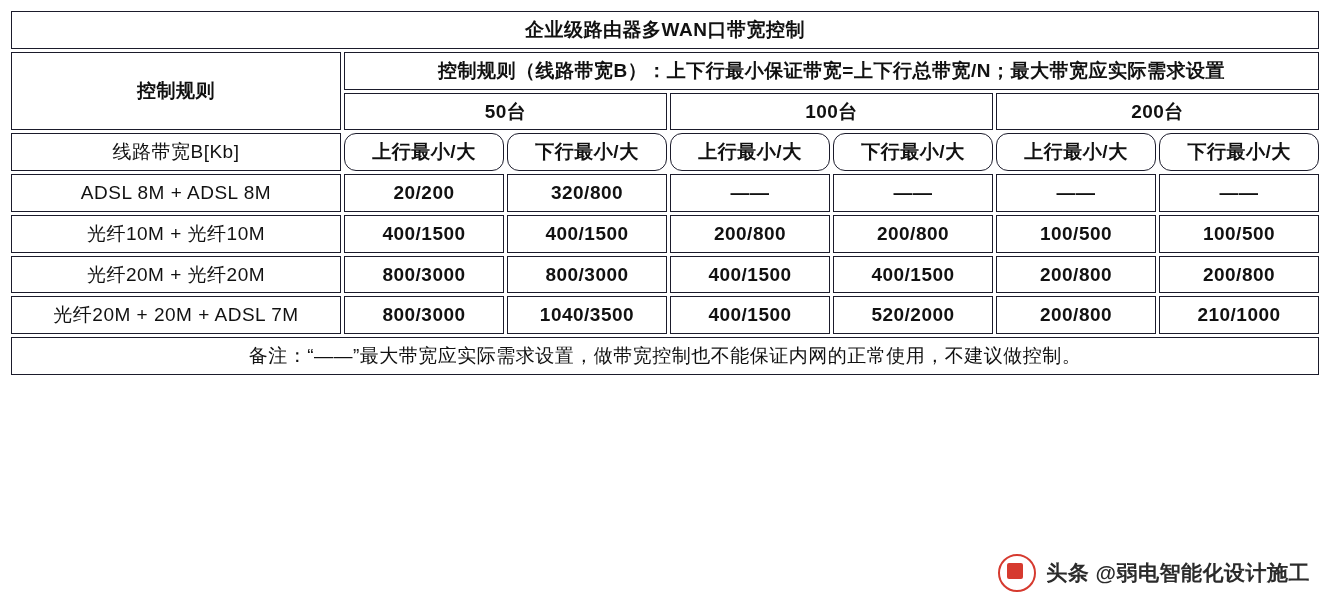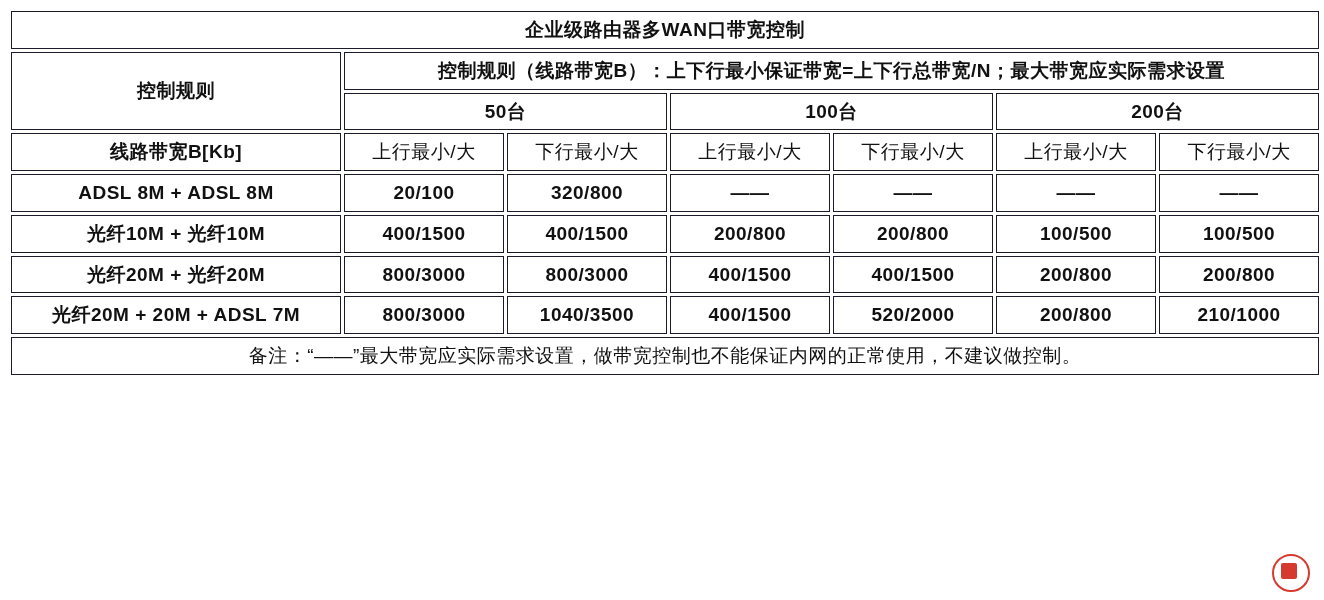--- a/index.html
+++ b/index.html
@@ -55,27 +55,28 @@
     padding: 14px 10px;
     letter-spacing: 0.5px;
   }
   td.group-head {
     font-size: 20px;
     font-weight: bold;
     padding: 16px 4px;
   }
   td.col-head {
     font-size: 20px;
+    font-weight: bold;
+    padding: 16px 2px;
+    letter-spacing: 0.5px;
+    border-radius: 12px;
+  }
+  td.row-label {
+    font-size: 20px;
     font-weight: normal;
-    padding: 16px 2px;
-    letter-spacing: 0.5px;
-  }
-  td.row-label {
-    font-size: 20px;
-    font-weight: bold;
     padding: 16px 4px;
     letter-spacing: 0.5px;
   }
   td.value {
     font-size: 20px;
     font-weight: bold;
     padding: 16px 4px;
     letter-spacing: 0.5px;
   }
   td.note-cell {
@@ -151,21 +152,21 @@
         <td class="col-head">上行最小/大</td>
         <td class="col-head">下行最小/大</td>
         <td class="col-head">上行最小/大</td>
         <td class="col-head">下行最小/大</td>
         <td class="col-head">上行最小/大</td>
         <td class="col-head">下行最小/大</td>
       </tr>
 
       <tr>
         <td class="row-label">ADSL 8M + ADSL 8M</td>
-        <td class="value">20/100</td>
+        <td class="value">20/200</td>
         <td class="value">320/800</td>
         <td class="value">——</td>
         <td class="value">——</td>
         <td class="value">——</td>
         <td class="value">——</td>
       </tr>
       <tr>
         <td class="row-label">光纤10M + 光纤10M</td>
         <td class="value">400/1500</td>
         <td class="value">400/1500</td>
@@ -195,13 +196,14 @@
 
       <tr>
         <td class="note-cell" colspan="7">备注：“——”最大带宽应实际需求设置，做带宽控制也不能保证内网的正常使用，不建议做控制。</td>
       </tr>
     </tbody>
   </table>
 </div>
 
 <div class="watermark">
   <span class="wm-logo"></span>
+  <span class="wm-text">头条 @弱电智能化设计施工</span>
 </div>
 
 </body></html>

